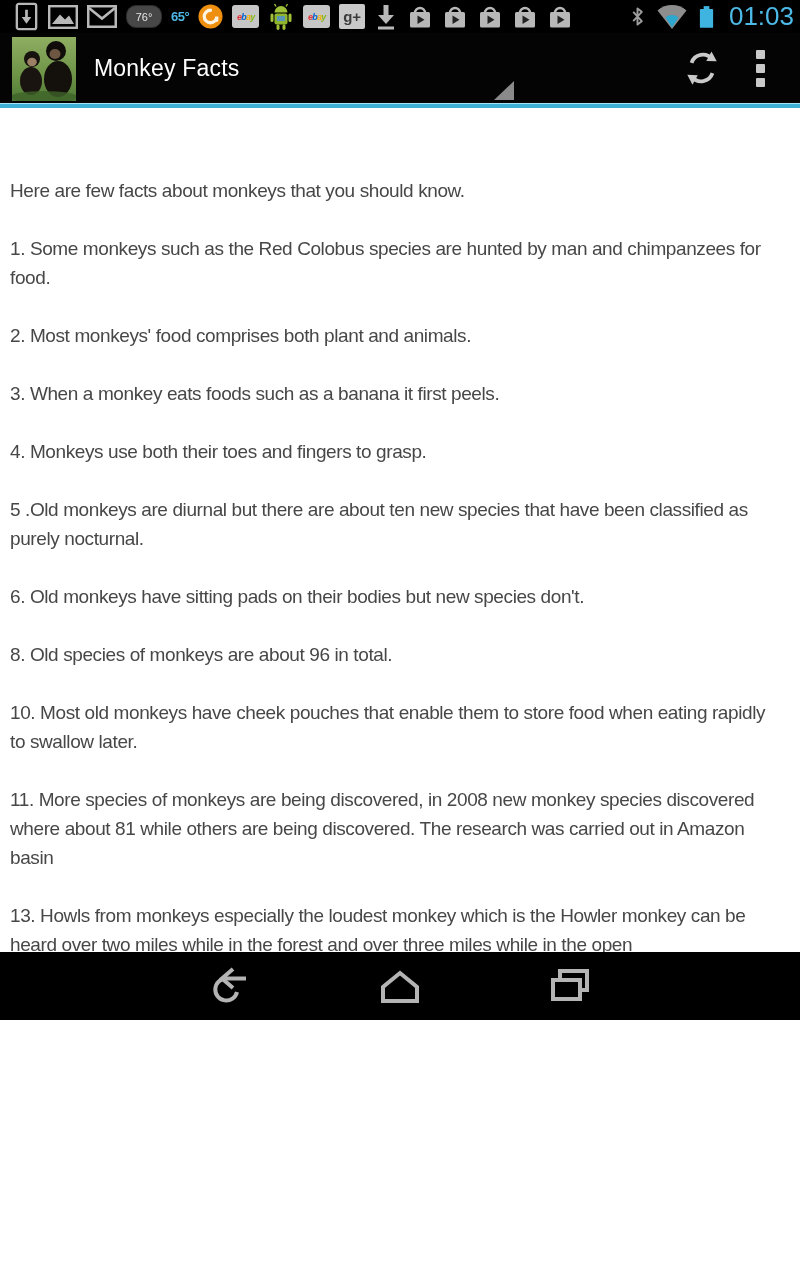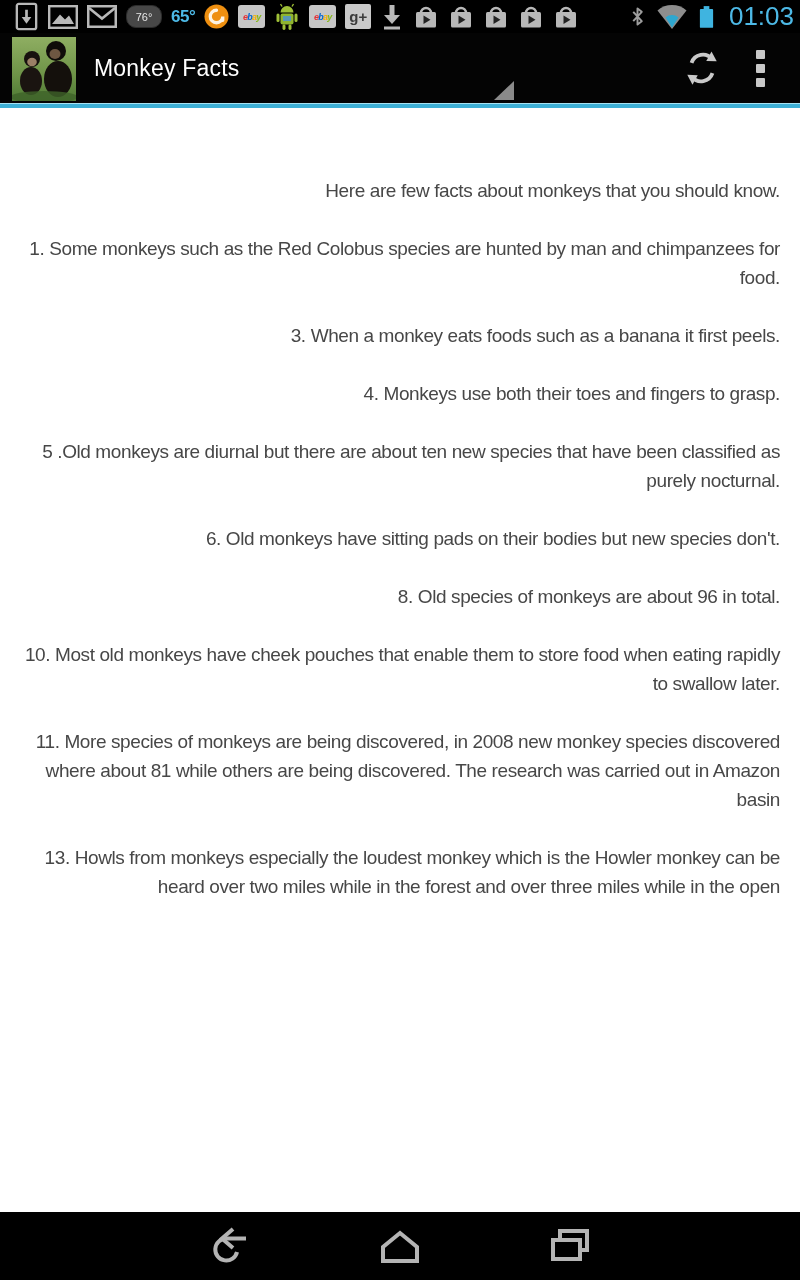--- a/index.html
+++ b/index.html
@@ -5,21 +5,21 @@
   * { margin:0; padding:0; box-sizing:border-box; }
   html,body { width:800px; height:1280px; overflow:hidden; background:#fff;
     font-family:"Liberation Sans", sans-serif; }
 
   
   .status-bar { height:33px; background:#000; display:flex; align-items:center;
     padding:0 6px 0 14px; position:relative; }
   .sb-left { display:flex; align-items:center; gap:9px; flex:1; min-width:0; }
   .sb-right { display:flex; align-items:center; gap:10px; }
   .sb-ic { display:flex; align-items:center; justify-content:center; flex:0 0 auto; }
-  .temp-65 { color:#4db9e6; font-size:17px; font-weight:bold; letter-spacing:-0.5px; }
+  .temp-65 { color:#4db9e6; font-size:13px; font-weight:bold; letter-spacing:-0.5px; }
   .weather-chip { width:36px; height:23px; background:#474747; border:1px solid #2c2c2c;
     border-radius:10px; color:#e6e6e6; font-size:11px; display:flex; align-items:center;
     justify-content:center; }
   .orange-app { width:25px; height:25px; }
   .ebay-chip { width:27px; height:23px; background:#c6c6c6; border-radius:3px;
     display:flex; align-items:center; justify-content:center; font-size:9px;
     font-weight:bold; font-style:italic; letter-spacing:-0.8px; }
   .ebay-chip .e{color:#e53238}.ebay-chip .b{color:#0064d2}
   .ebay-chip .a{color:#f5af02}.ebay-chip .y{color:#86b817}
   .gplus-chip { width:26px; height:25px; background:#c9c9c9; border-radius:2px;
@@ -36,22 +36,22 @@
     border-left:20px solid transparent; border-bottom:19px solid #8a8a8a; }
   .ab-actions { margin-left:auto; display:flex; align-items:center; }
   .ab-btn { width:64px; height:70px; display:flex; align-items:center;
     justify-content:center; }
   .overflow-btn { width:52px; height:70px; display:flex; flex-direction:column;
     align-items:center; justify-content:center; gap:5px; margin-right:14px; }
   .overflow-btn span { width:9px; height:9px; background:#c9c9c9; border-radius:1px; }
   .accent-line { height:5px; background:#3eb0d6; border-top:1px solid #a6e3f4; }
 
   
-  .content { height:1104px; overflow:hidden; background:#ffffff;
-    padding:68px 20px 0 10px;text-align:right; }
+  .content { height:844px; overflow:hidden; background:#ffffff;
+    padding:68px 20px 0 10px; }
   .content p { font-size:19px; line-height:29px; color:#474747;
     letter-spacing:-0.4px; margin-bottom:29px; }
 
   
   .nav-bar { height:68px; background:#000; display:flex; align-items:center;
     justify-content:center; }
   .nav-btn { width:48px; height:44px; margin:0 61px; display:flex;
     align-items:center; justify-content:center; }
 </style>
 </head>
@@ -213,20 +213,21 @@
         <span></span>
         <span></span>
     </span>
   </div>
 </div>
 <div class="accent-line"></div>
 
 <div class="content">
   <p>Here are few facts about monkeys that you should know.</p>
   <p>1. Some monkeys such as the Red Colobus species are hunted by man and chimpanzees for food.</p>
+  <p>2. Most monkeys' food comprises both plant and animals.</p>
   <p>3. When a monkey eats foods such as a banana it first peels.</p>
   <p>4. Monkeys use both their toes and fingers to grasp.</p>
   <p>5 .Old monkeys are diurnal but there are about ten new species that have been classified as purely nocturnal.</p>
   <p>6. Old monkeys have sitting pads on their bodies but new species don't.</p>
   <p>8. Old species of monkeys are about 96 in total.</p>
   <p>10. Most old monkeys have cheek pouches that enable them to store food when eating rapidly to swallow later.</p>
   <p>11. More species of monkeys are being discovered, in 2008 new monkey species discovered where about 81 while others are being discovered. The research was carried out in Amazon basin</p>
   <p>13. Howls from monkeys especially the loudest monkey which is the Howler monkey can be heard over two miles while in the forest and over three miles while in the open</p>
 </div>
 

